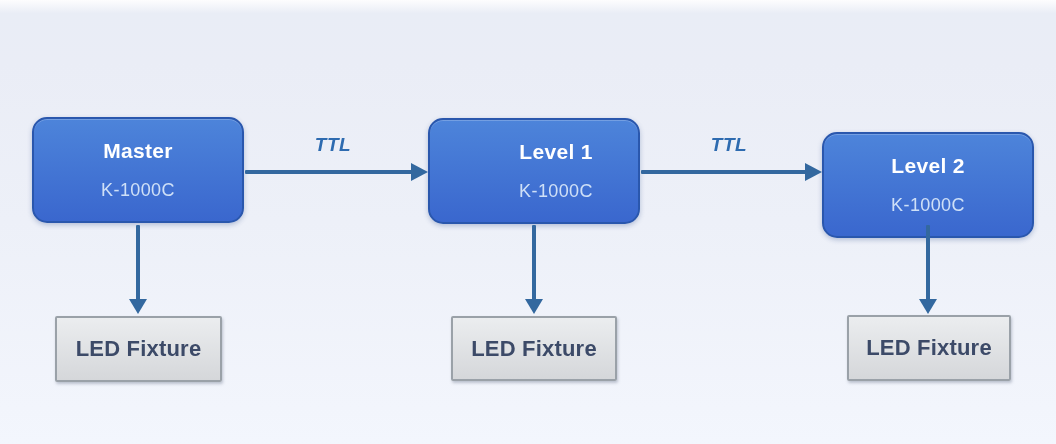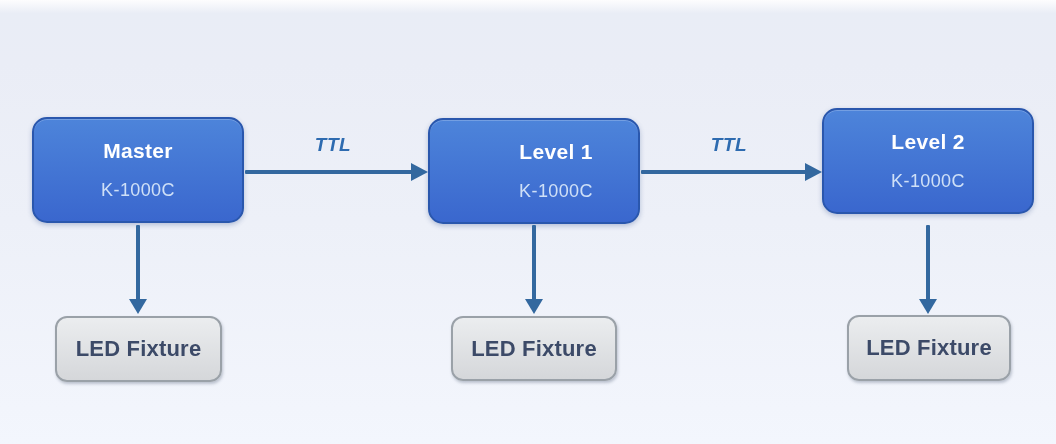--- a/index.html
+++ b/index.html
@@ -49,21 +49,21 @@
     font-size: 18px;
     line-height: 26px;
     margin-top: 12px;
     letter-spacing: .4px;
   }
   .fixture {
     position: absolute;
     width: 166px;
     height: 66px;
     box-sizing: border-box;
-    border-radius: 12px;
+    border-radius: 2px;
     border: 2px solid var(--fixture-border, #9aa1a8);
     background: linear-gradient(180deg,
       var(--fixture-fill-top, #ebedef) 0%,
       var(--fixture-fill-bottom, #d5d7da) 100%);
     box-shadow: 1px 2px 3px rgba(120,130,150,.45);
     display: flex;
     align-items: center;
     justify-content: center;
     color: var(--fixture-text, #3c4a68);
     font-weight: bold;
@@ -116,21 +116,21 @@
   <div class="controller" style="left:32px; top:117px;">
     <div class="title">Master</div>
     <div class="model">K-1000C</div>
   </div>
 
   <div class="controller" style="left:428px; top:118px;padding-left:44px;">
     <div class="title">Level 1</div>
     <div class="model">K-1000C</div>
   </div>
 
-  <div class="controller" style="left:822px; top:108px;">
+  <div class="controller" style="left:822px; top:132px;">
     <div class="title">Level 2</div>
     <div class="model">K-1000C</div>
   </div>
 
   <div class="ttl-label" style="left:303px; top:134px;">TTL</div>
   <div class="ttl-label" style="left:699px; top:134px;">TTL</div>
 
   <div class="hline" style="left:245px; top:170px; width:168px;"></div>
   <div class="head-right" style="left:411px; top:163px;"></div>
 

